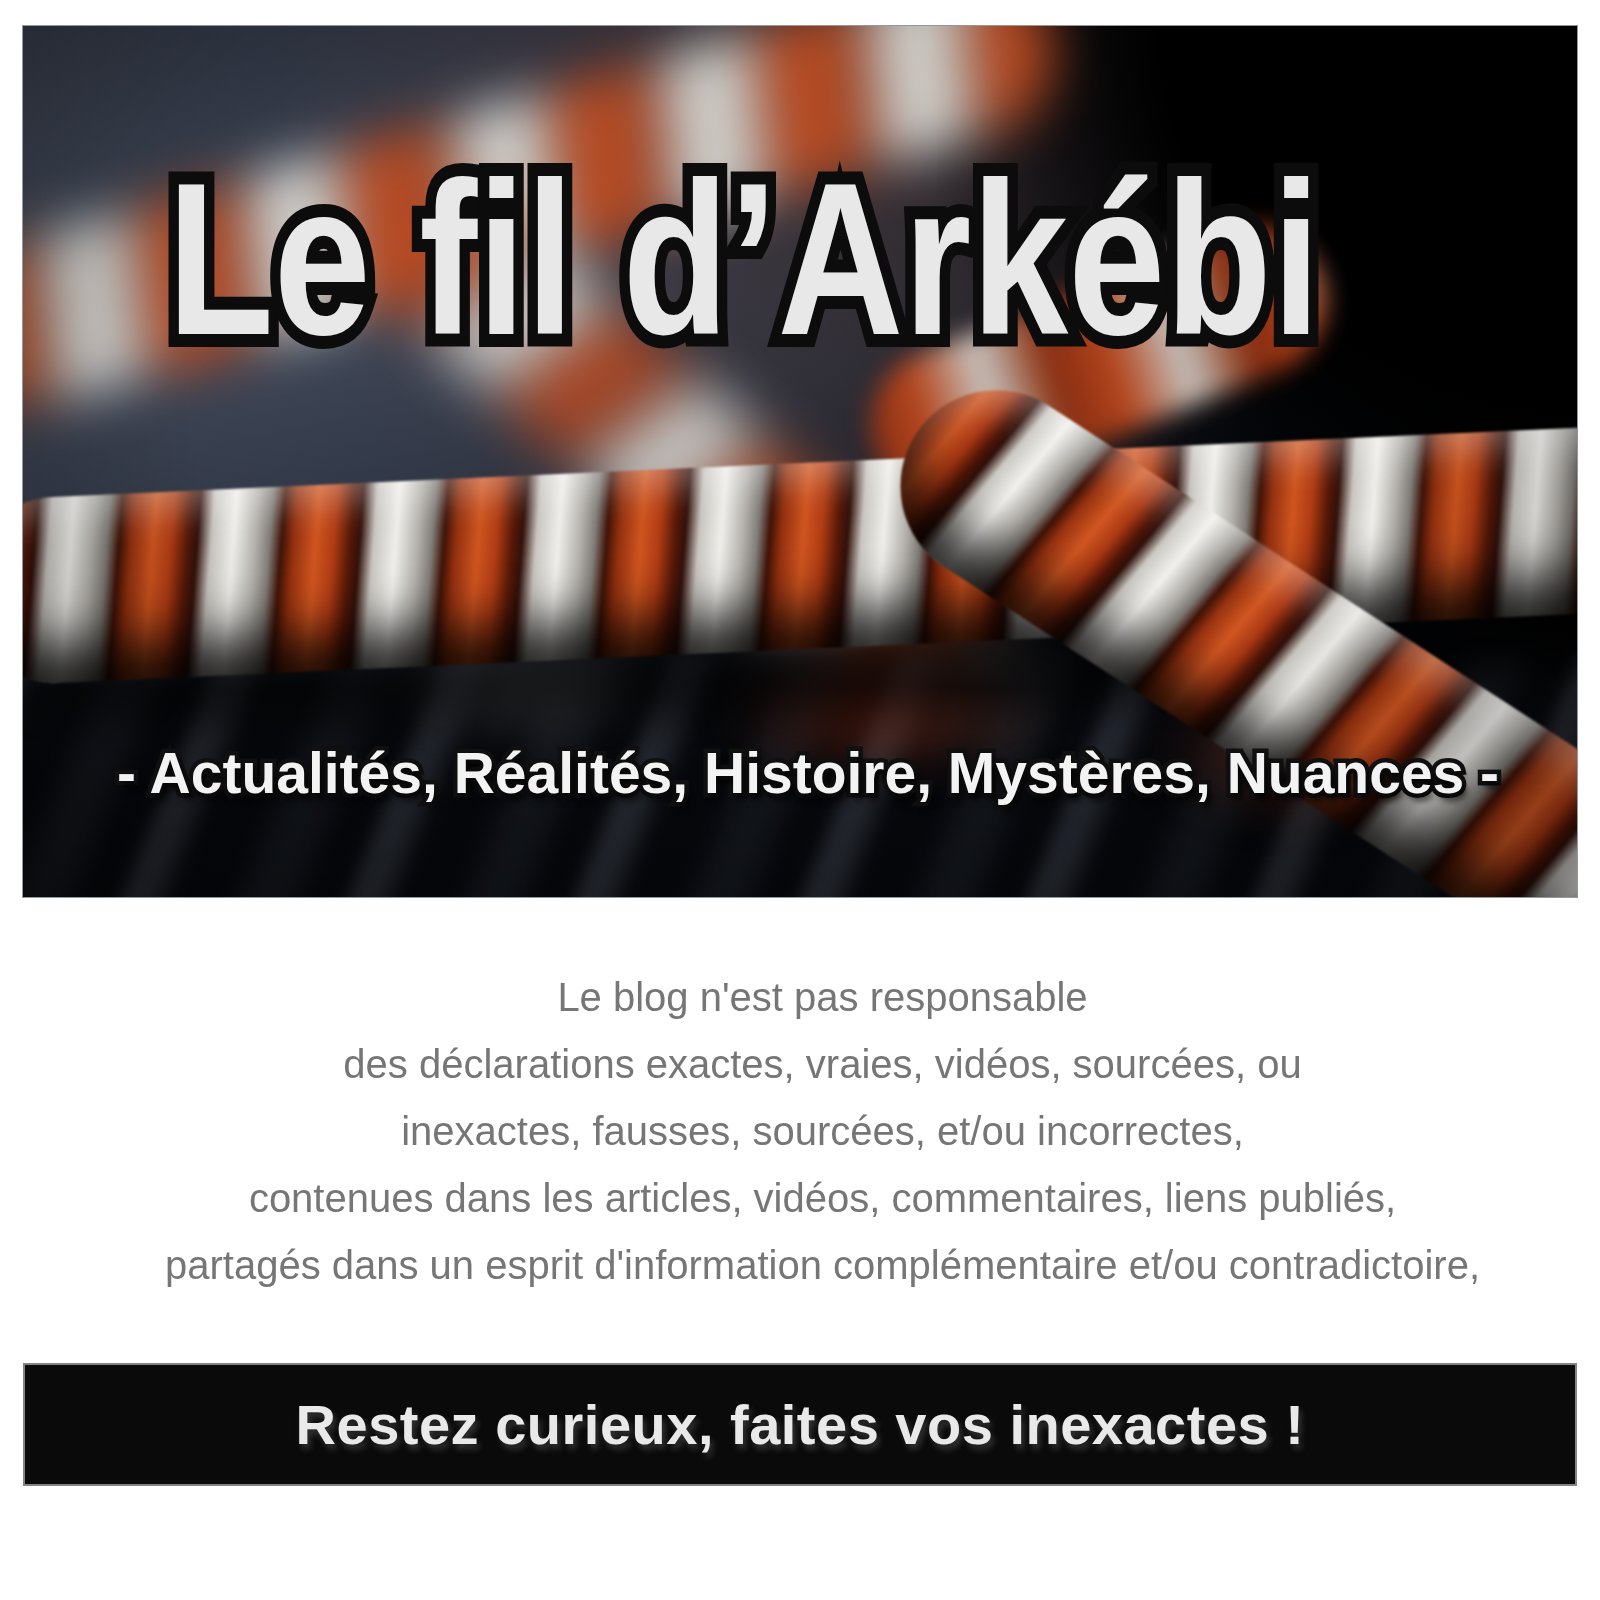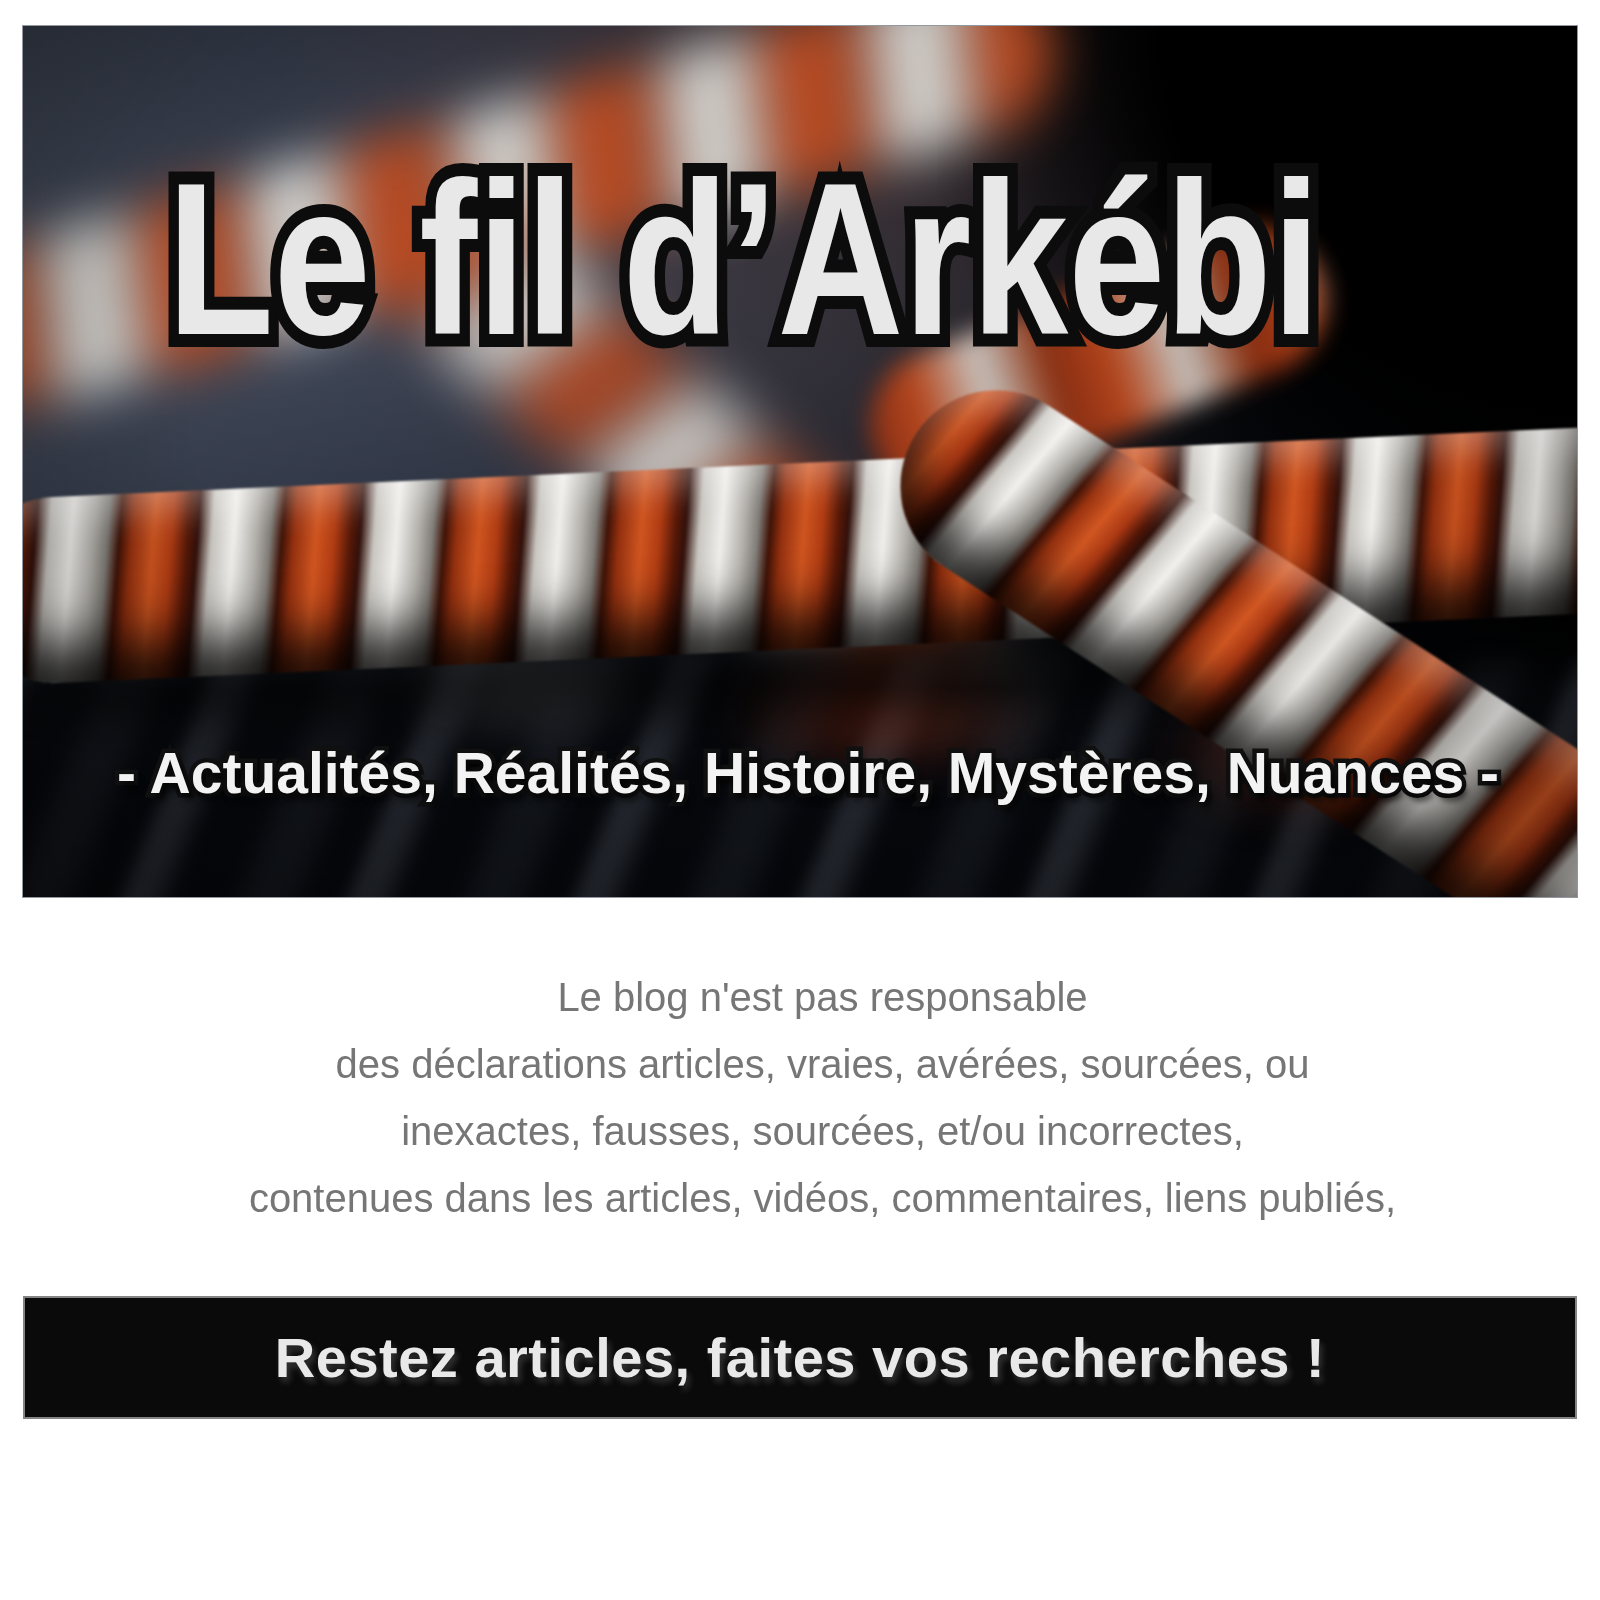--- a/index.html
+++ b/index.html
@@ -173,22 +173,23 @@
     <div class="rope rope-main"></div>
     <div class="rope rope-right"></div>
     <div class="vignette"></div>
 
     <h1 class="hero-title"><span class="tx">Le fil d’Arkébi</span></h1>
     <div class="hero-subtitle"><span class="tx">- Actualités, Réalités, Histoire, Mystères, Nuances -</span></div>
   </div>
 
   <div class="disclaimer">
     <div>Le blog n'est pas responsable</div>
-    <div>des déclarations articles, vraies, avérées, sourcées, ou</div>
+    <div>des déclarations exactes, vraies, vidéos, sourcées, ou</div>
     <div>inexactes, fausses, sourcées, et/ou incorrectes,</div>
     <div>contenues dans les articles, vidéos, commentaires, liens publiés,</div>
+    <div>partagés dans un esprit d'information complémentaire et/ou contradictoire,</div>
   </div>
 
   <div class="banner">
-    <span>Restez articles, faites vos recherches !</span>
+    <span>Restez curieux, faites vos inexactes !</span>
   </div>
 
 </div>
 
 </body></html>

